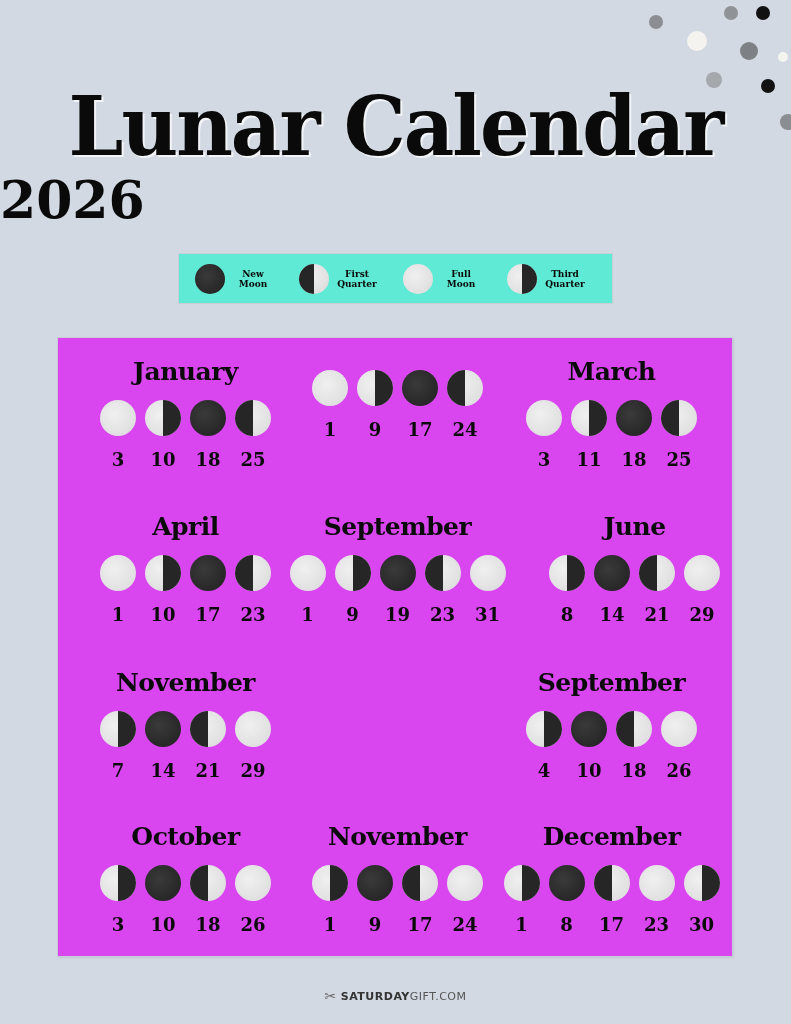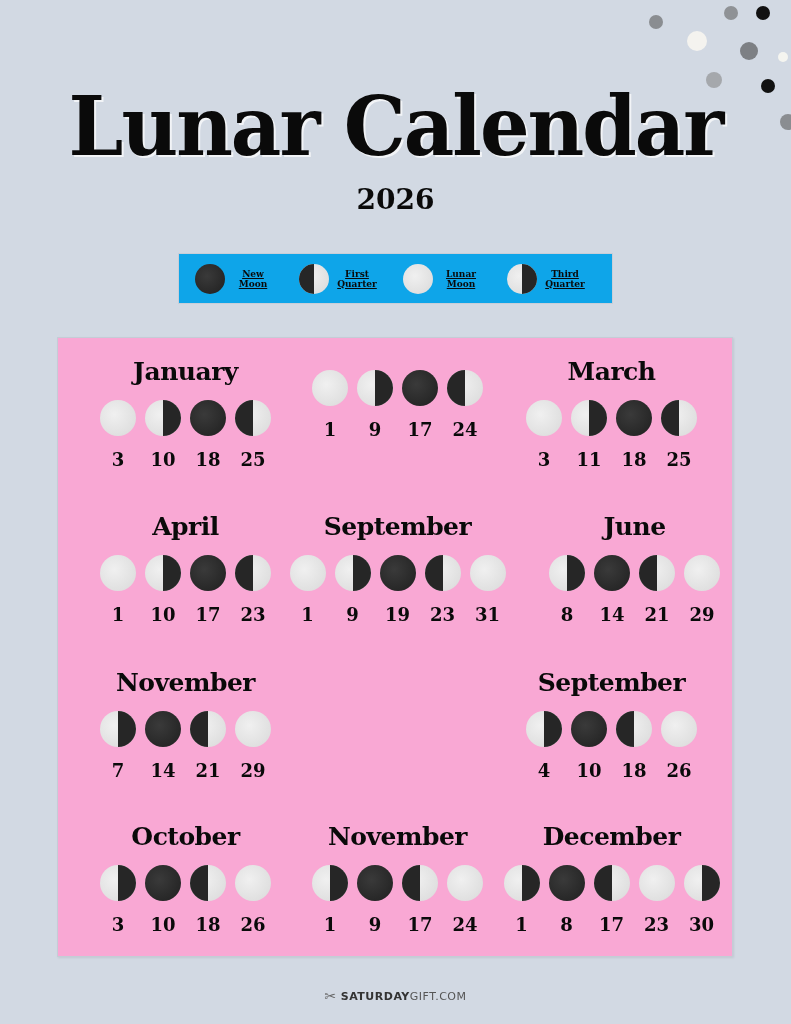--- a/index.html
+++ b/index.html
@@ -14,37 +14,37 @@
   .title {
     position: absolute; left: 0; width: 791px; top: 82px;
     text-align: center; font-size: 78px; font-weight: bold;
     letter-spacing: -2px; line-height: 90px;
     text-shadow: 2px 2px 0 #f2f4f7;
     font-family: "DejaVu Serif", serif;
     transform: scaleY(1.05);
   }
   .year {
     position: absolute; left: 0; width: 791px; top: 176px;
-    text-align: center; font-size: 28px; font-weight: bold; line-height: 48px;
+    text-align: left; font-size: 52px; font-weight: bold; line-height: 48px;
     font-family: "DejaVu Serif", serif;
   }
   .legend {
     position: absolute; left: 178px; top: 253px; width: 435px; height: 51px;
-    background: #0ea5e9; border: 1px solid #c8ced8;
-    display: flex; align-items: center; padding-left: 16px; text-decoration: underline;
+    background: #5eead4; border: 1px solid #c8ced8;
+    display: flex; align-items: center; padding-left: 16px;
   }
   .legend-item { display: flex; align-items: center; width: 104px; }
   .legend-item .moon { width: 30px; height: 30px; }
   .legend-label {
     font-size: 9px; font-weight: bold; line-height: 10px; text-align: center;
     margin-left: 8px; width: 40px;
   }
   .card {
     position: absolute; left: 57px; top: 337px; width: 676px; height: 620px;
-    background: #f9a8d4; border: 1px solid #c5ccd6;
+    background: #d946ef; border: 1px solid #c5ccd6;
     box-shadow: 1px 1px 2px rgba(0,0,0,0.08);
   }
   .month {
     position: absolute; width: 225px; text-align: center;
   }
   .month-name {
     font-size: 25px; font-weight: bold; line-height: 30px; letter-spacing: -0.5px;
     height: 30px;
   }
   .phases {
@@ -104,21 +104,21 @@
   <div class="legend-item">
     <div class="moon first"></div>
     <div class="legend-label">
       <div>First</div>
       <div>Quarter</div>
     </div>
   </div>
   <div class="legend-item">
     <div class="moon full"></div>
     <div class="legend-label">
-      <div>Lunar</div>
+      <div>Full</div>
       <div>Moon</div>
     </div>
   </div>
   <div class="legend-item">
     <div class="moon third"></div>
     <div class="legend-label">
       <div>Third</div>
       <div>Quarter</div>
     </div>
   </div>

